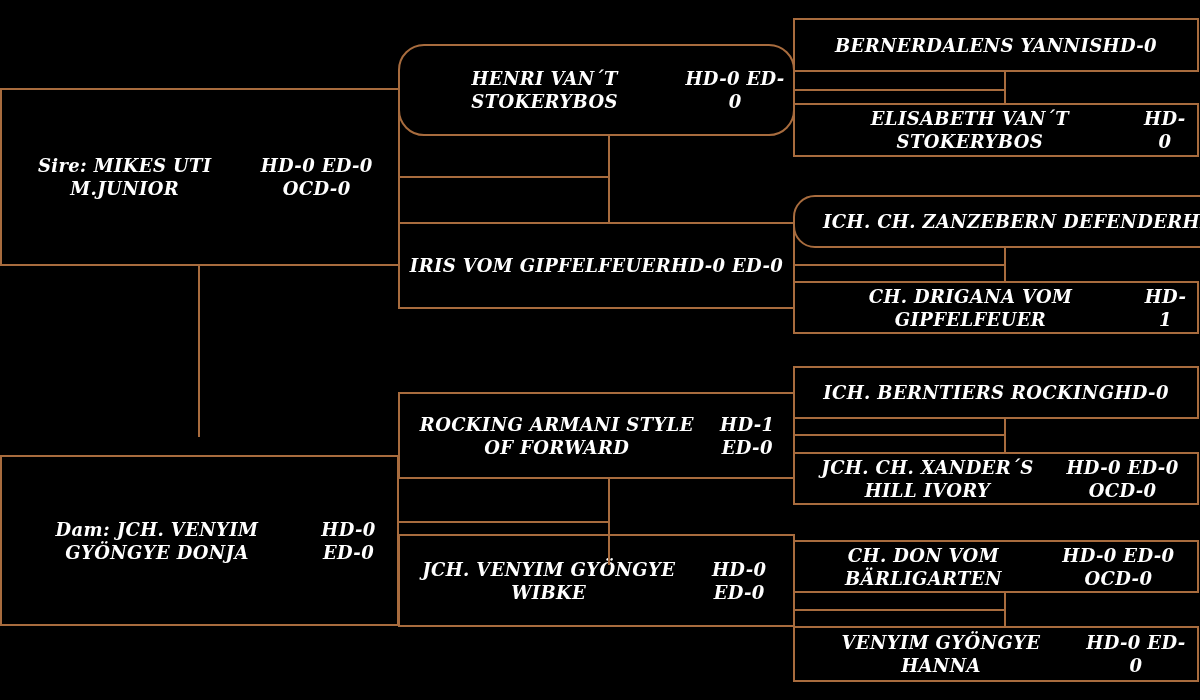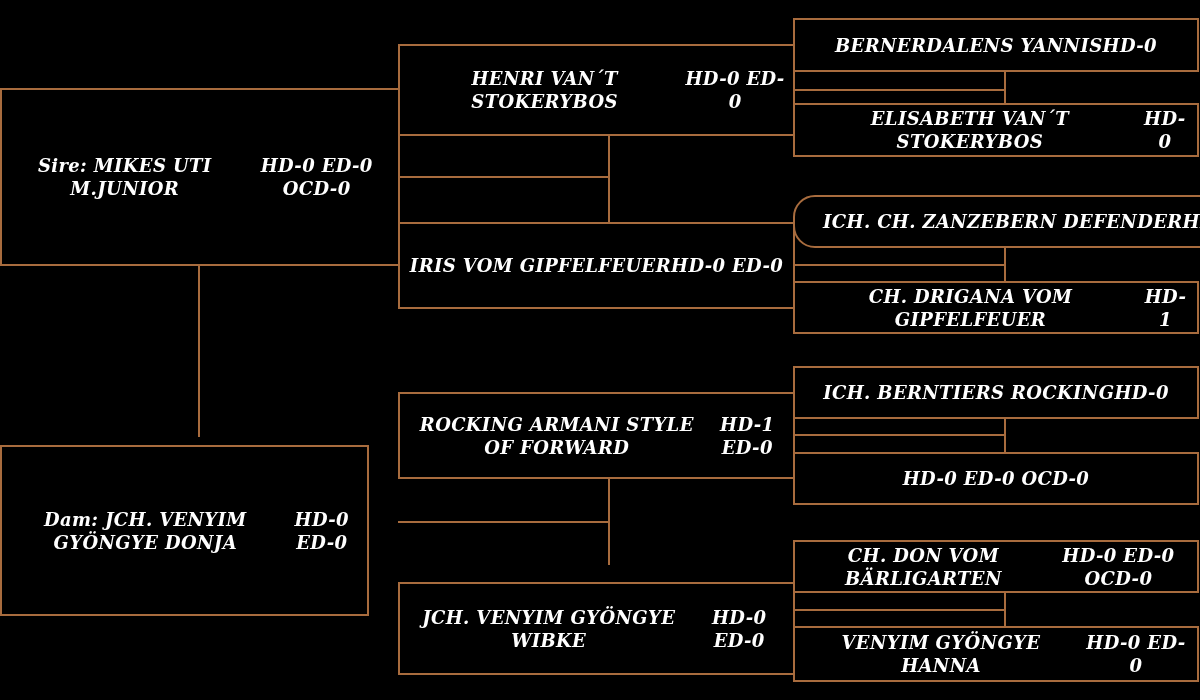--- a/index.html
+++ b/index.html
@@ -32,27 +32,27 @@
     line-height:23px;
     letter-spacing:0.02em;
     padding:0 6px;
   }
   .hline,.vline{position:absolute;background:var(--line);}
   .hline{height:2px;}
   .vline{width:2px;}
 
   
   #box-sire        {left:0;   top:88;  width:400px;height:178px; top:88px;}
-  #box-dam         {left:0;   top:445px;width:369px;height:171px;}
+  #box-dam         {left:0;   top:455px;width:399px;height:171px;}
 
   
-  #box-sire-sire   {left:398px;top:44px; width:397px;height:92px;}
+  #box-sire-sire   {left:398px;top:44px; width:397px;height:92px;border-radius:26px;}
   #box-sire-dam    {left:398px;top:222px;width:397px;height:87px;}
   #box-dam-sire    {left:398px;top:392px;width:397px;height:87px;}
-  #box-dam-dam     {left:398px;top:582px;width:397px;height:93px;}
+  #box-dam-dam     {left:398px;top:534px;width:397px;height:93px;}
 
   
   #box-sss {left:793px;top:18px; width:406px;height:54px;}
   #box-ssd {left:793px;top:103px;width:406px;height:54px;}
   #box-sds {left:793px;top:195px;width:474px;height:53px;border-radius:22px;}
   #box-sdd {left:793px;top:281px;width:406px;height:53px;}
   #box-dss {left:793px;top:366px;width:406px;height:53px;}
   #box-dsd {left:793px;top:452px;width:406px;height:53px;}
   #box-dds {left:793px;top:540px;width:406px;height:53px;}
   #box-ddd {left:793px;top:626px;width:406px;height:56px;}
@@ -119,20 +119,21 @@
   </div>
   <div class="node" id="box-sdd">
     <span>CH. DRIGANA VOM GIPFELFEUER</span>
     <span>HD-1</span>
   </div>
   <div class="node" id="box-dss">
     <span>ICH. BERNTIERS ROCKING</span>
     <span>HD-0</span>
   </div>
   <div class="node" id="box-dsd">
+    <span>JCH. CH. XANDER´S HILL IVORY</span>
     <span>HD-0 ED-0 OCD-0</span>
   </div>
   <div class="node" id="box-dds">
     <span>CH. DON VOM BÄRLIGARTEN</span>
     <span>HD-0 ED-0 OCD-0</span>
   </div>
   <div class="node" id="box-ddd">
     <span>VENYIM GYÖNGYE HANNA</span>
     <span>HD-0 ED-0</span>
   </div>

